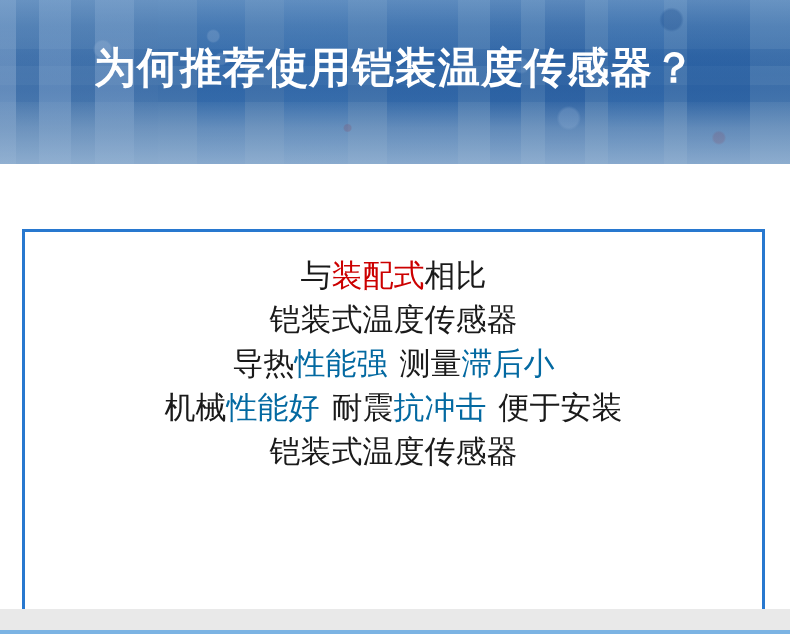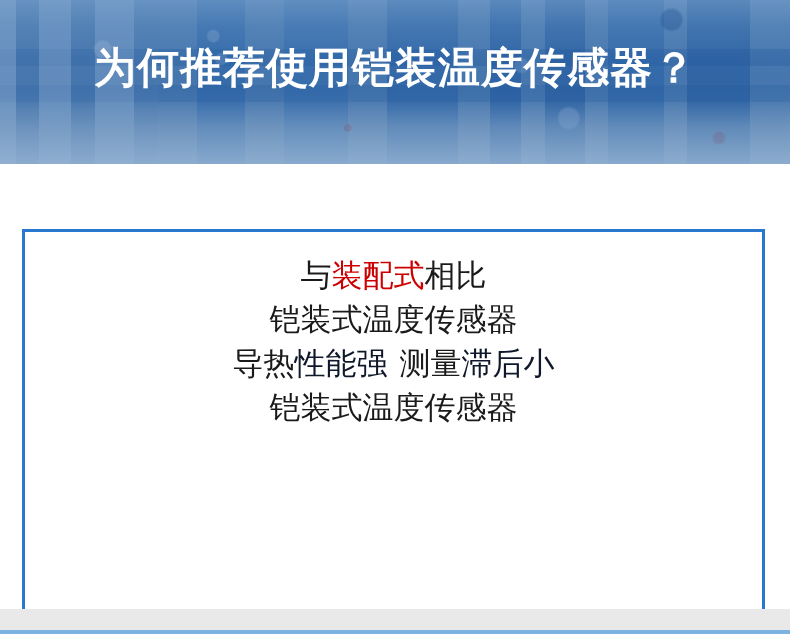--- a/index.html
+++ b/index.html
@@ -113,21 +113,21 @@
     text-align: center;
   }
   .line {
     font-size: 31px;
     line-height: 44px;
     color: #1a1a1a;
     white-space: nowrap;
     font-weight: normal;
   }
   .seg-red  { color: #cc0000; }
-  .seg-blue { color: #0f172a; }
+  .seg-blue { color: #0369a1; }
   .seg-dark { color: #1a1a1a; }
   .gap { display: inline-block; width: 12px; }
 
   
   .footer-gray {
     position: absolute;
     left: 0;
     top: 609px;
     width: 790px;
     height: 21px;
@@ -152,20 +152,21 @@
     <div class="hero-tint"></div>
     <div class="hero-title">为何推荐使用铠装温度传感器？</div>
   </div>
 
   <div class="panel">
     <div class="frame">
       <div class="lines">
           <div class="line"><span class="seg-dark">与</span><span class="seg-red">装配式</span><span class="seg-dark">相比</span></div>
           <div class="line"><span class="seg-dark">铠装式温度传感器</span></div>
           <div class="line"><span class="seg-dark">导热</span><span class="seg-blue">性能强</span><span class="gap"></span><span class="seg-dark">测量</span><span class="seg-blue">滞后小</span></div>
+          <div class="line"><span class="seg-dark">机械</span><span class="seg-blue">性能好</span><span class="gap"></span><span class="seg-dark">耐震</span><span class="seg-blue">抗冲击</span><span class="gap"></span><span class="seg-dark">便于安装</span></div>
           <div class="line"><span class="seg-dark">铠装式温度传感器</span></div>
         </div>
     </div>
   </div>
 
   <div class="footer-gray"></div>
   <div class="footer-blue"></div>
 
 </div>
 

